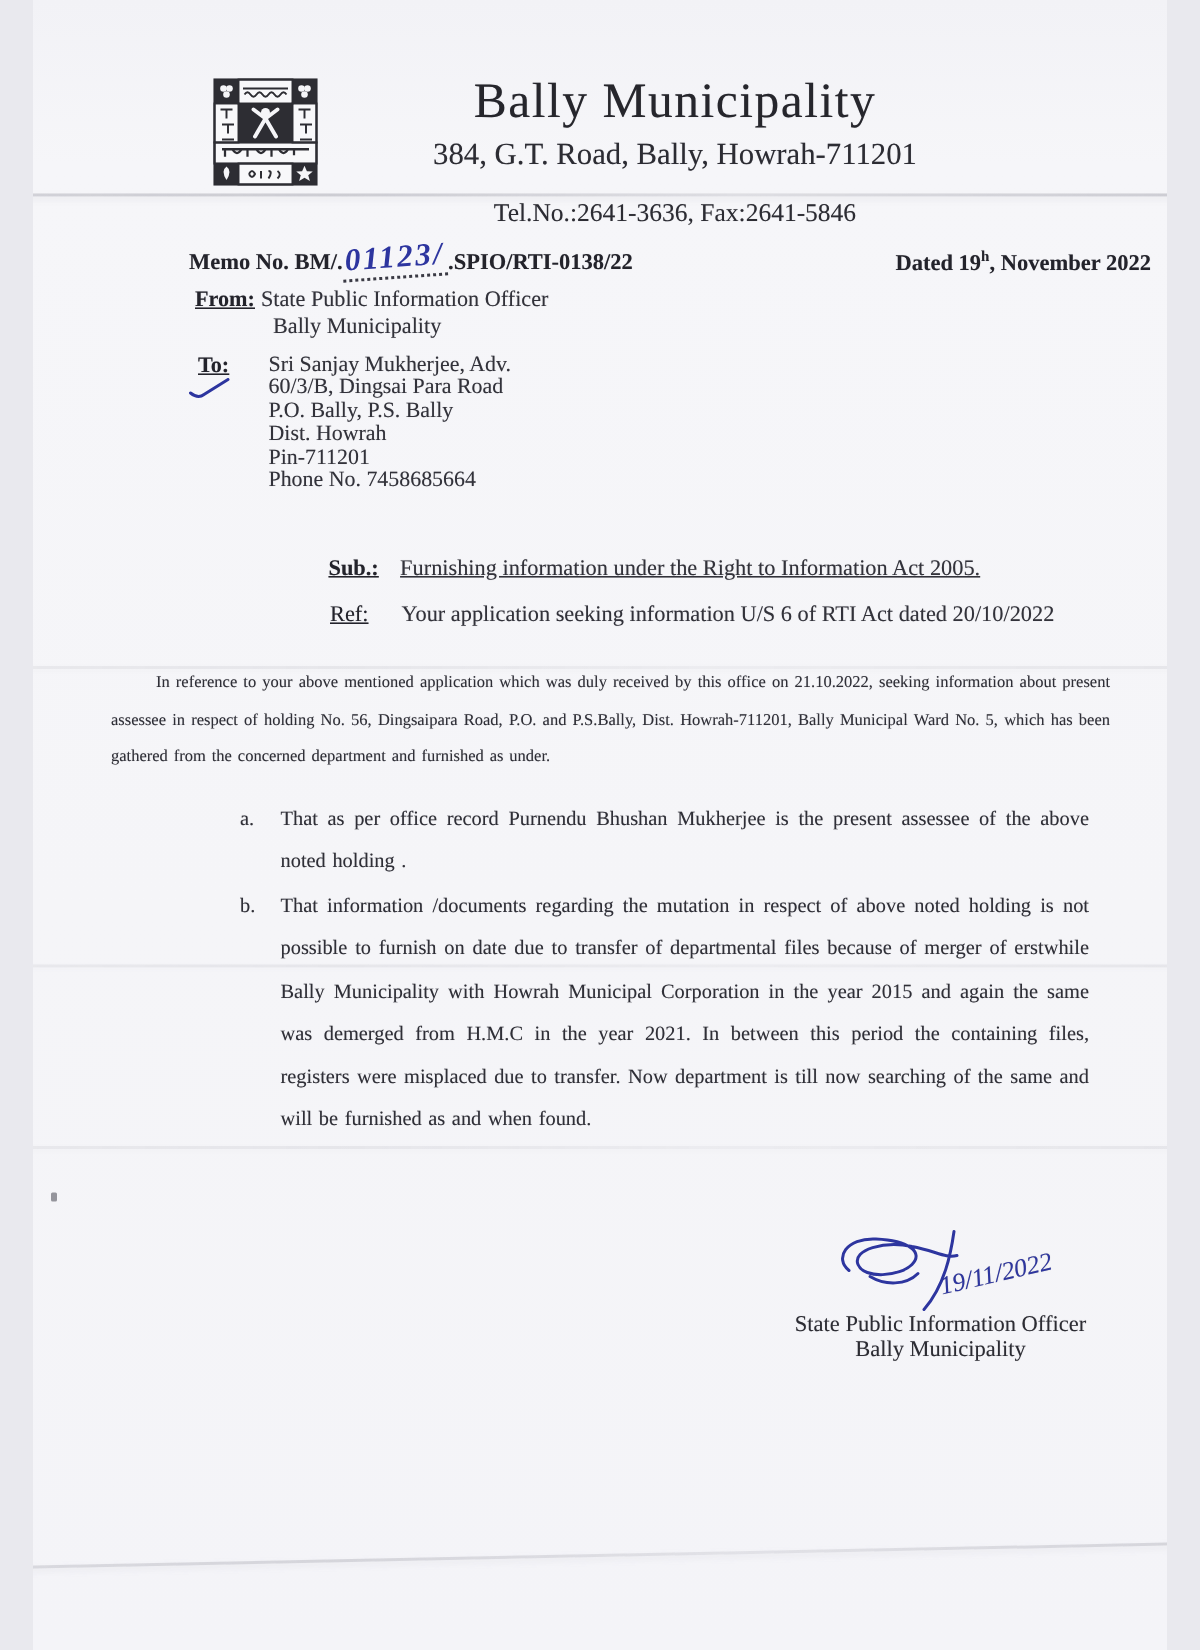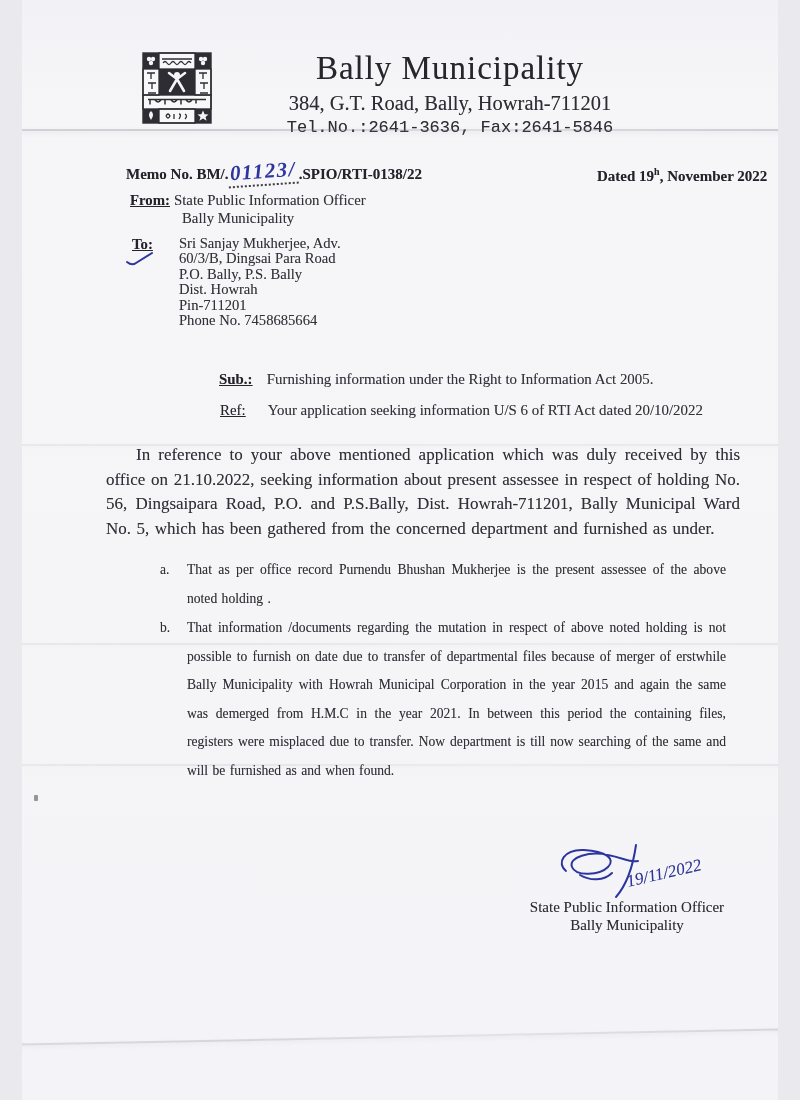--- a/index.html
+++ b/index.html
@@ -16,21 +16,21 @@
             background:linear-gradient(90deg, rgba(105,105,118,.30), rgba(130,130,142,.42) 28%, rgba(115,115,128,.22) 62%, rgba(105,105,118,.34));
             box-shadow:0 2px 4px rgba(175,175,188,.30); }
   .crease.strong { opacity:.85; }
   .crease.faint  { opacity:.30; box-shadow:0 1px 3px rgba(180,180,192,.22); }
   .crease.diag   { transform:rotate(-1.15deg); opacity:.65; }
   .speck { position:absolute; width:4px; height:6px; background:rgba(70,70,80,.55); border-radius:1px; }
   
   .header { position:absolute; left:100px; right:0; top:50px; text-align:center; }
   .header .title   { font-size:33px; letter-spacing:1px; color:#26262c; }
   .header .address { font-size:20.5px; margin-top:5px; color:#2c2c33; }
-  .header .telfax  { font-size:17px;   margin-top:3px; color:#2c2c33;font-family:Liberation Mono, monospace; }
+  .header .telfax  { font-size:17px;   margin-top:17px; color:#2c2c33; }
   .seal { position:absolute; left:116px; top:50px; width:78px; height:78px; }
   
   .memo-line { position:absolute; left:104px; top:160px; font-size:15px; font-weight:bold; color:#23232b; }
   .hand-no { display:inline-block; font-size:21px; font-weight:bold; font-style:italic;
              color:#2d359f; letter-spacing:1.5px; transform:rotate(-4deg) translateY(-1px);
              border-bottom:2px dotted #3a3a44; padding:0 2px; text-shadow:none; }
   .memo-date { position:absolute; left:575px; top:166px; font-size:15px; font-weight:bold; color:#23232b; }
   sup { font-size:10px; }
   
   .lbl { font-weight:bold; text-decoration:underline; color:#23232b; }
@@ -38,26 +38,26 @@
   .from-lines { position:absolute; left:152px; top:192px; font-size:14.8px; line-height:17.5px; }
   .from-lines div:last-child { padding-left:8px; }
   .to-label { position:absolute; left:110px; top:236px; font-size:14.8px; }
   .to-check { position:absolute; left:104px; top:252px; }
   .to-lines { position:absolute; left:157px; top:236px; font-size:14.6px; line-height:15.4px; }
   
   .sub-row { position:absolute; left:197px; top:371px; font-size:14.9px; }
   .ref-row { position:absolute; left:198px; top:402px; font-size:14.9px; }
   .sub-row .lbl, .ref-row .lbl { display:inline-block; width:42px; }
   .ref-row .lbl { font-weight:normal; }
-  .u { }
+  .u { text-decoration:underline; }
   .sub-row .txt { margin-left:2px; }
   .ref-row .txt { margin-left:2px; }
   
   .content { position:absolute; left:0; right:0; top:443px; }
-  .intro { margin:0 38px 0 84px; font-size:17px; line-height:24.5px;
+  .intro { margin:0 38px 0 52px; font-size:11px; line-height:24.5px;
            text-align:justify; text-indent:30px; word-spacing:1.2px; color:#2f2f37; }
   .list { margin-top:15px; }
   .list-item { display:flex; margin:0 52px 1px 138px; font-size:13.6px; line-height:28.5px; color:#2f2f37; }
   .list-item .marker { width:27px; flex:none; }
   .list-item .item-text { flex:1; text-align:justify; word-spacing:1px; }
   
   .sig { position:relative; margin:62px 0 0 470px; width:270px; text-align:center; }
   .sig-art { position:relative; height:52px; }
   .sig-art svg { position:absolute; left:58px; top:-6px; }
   .sig-lines { font-size:15px; line-height:17.5px; color:#2c2c33; }

